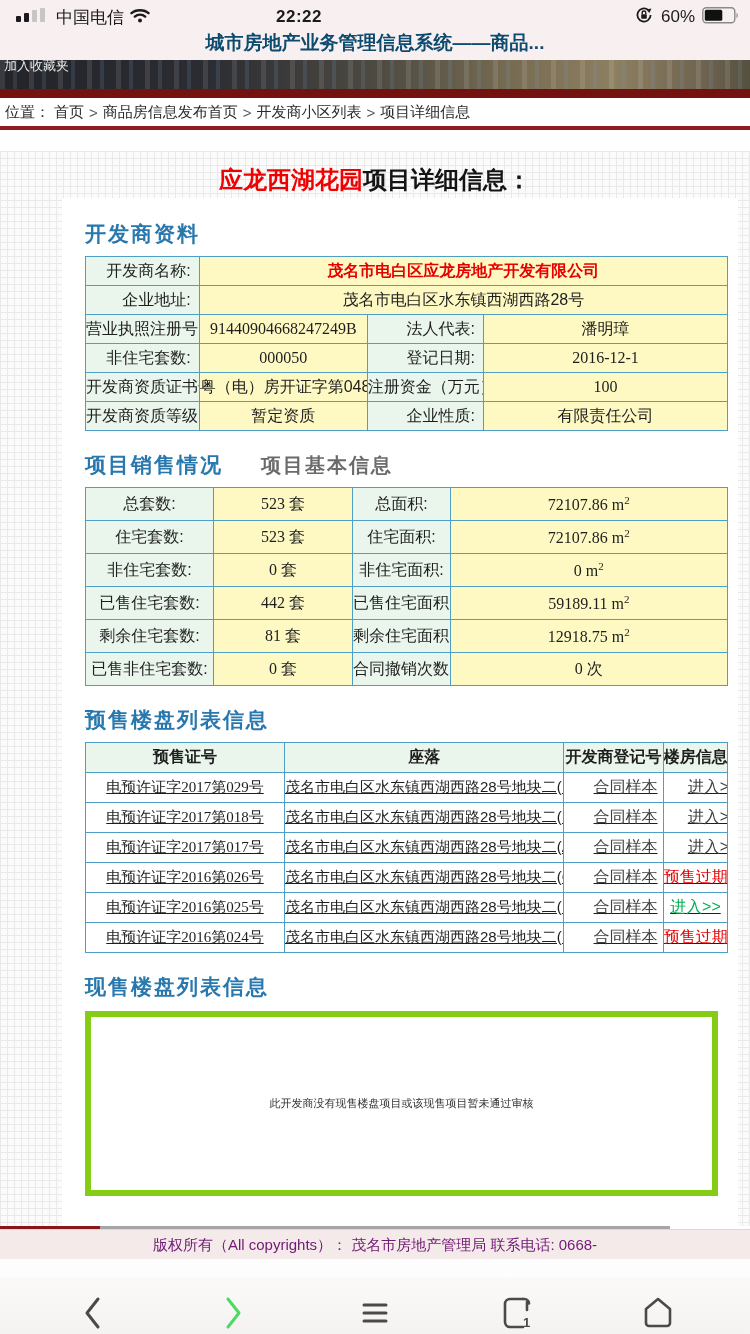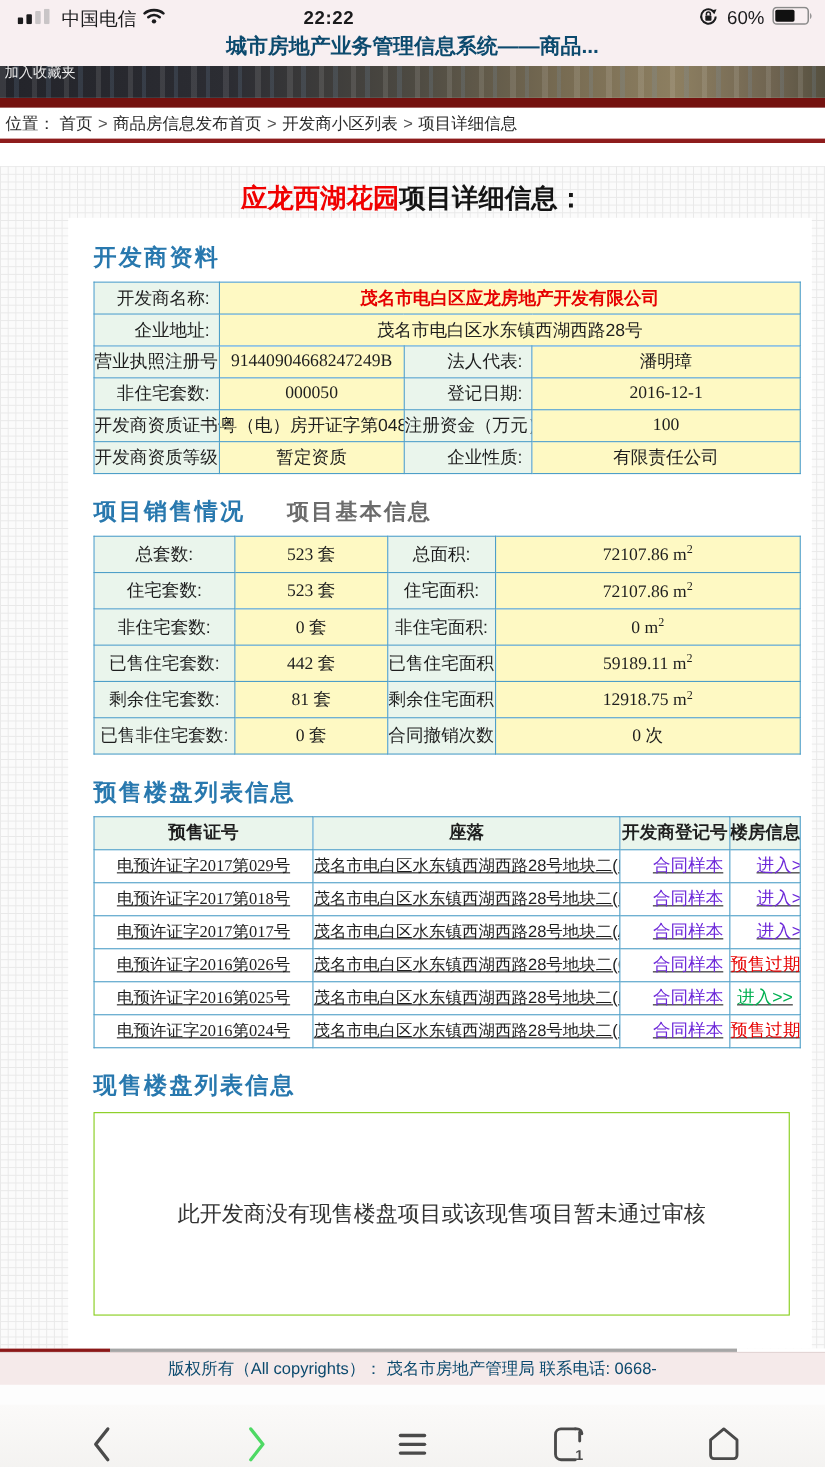--- a/index.html
+++ b/index.html
@@ -49,31 +49,31 @@
   .sales td { height:33px; }
   .sales .lbl { text-align:center; padding-right:0; }
   .red { color:#e60000; }
   .bold { font-weight:700; }
   sup { font-size:11px; }
 
   .presale th { background:#eaf5ec; height:30px; font-weight:700; text-align:center; }
   .presale td { height:30px; text-align:center;text-decoration:underline; }
   .presale td.cert { font-size:15px; }
   .presale td.loc { font-size:15px; }
-  a.rlink { color:#6d28d9; text-decoration:none;margin-left:24px; }
+  a.rlink { color:#404040; text-decoration:none;margin-left:24px; }
   .green { color:#00b050; }
 
-  .emptybox { margin:10px 10px 0 23px; width:633px; height:185px; border:1px solid #84cc16; background:#fff;
-    display:flex; align-items:center; justify-content:center; font-size:20px; color:#333; }
+  .emptybox { margin:10px 10px 0 23px; width:633px; height:185px; border:6px solid #84cc16; background:#fff;
+    display:flex; align-items:center; justify-content:center; font-size:11px; color:#333; }
 
   
   .pagehr { height:3px; display:flex; background:#fff; }
   .pagehr .seg-red { width:100px; height:3px; background:#8b1818; }
   .pagehr .seg-gray { width:570px; height:3px; background:#a6a6a6; }
-  .footer { height:30px; background:#f5eaea; border-top:1px solid #e3d5d5; text-align:center; font-size:15px; color:#0c4a6e; line-height:30px; white-space:nowrap; }
+  .footer { height:30px; background:#f5eaea; border-top:1px solid #e3d5d5; text-align:center; font-size:15px; color:#701a75; line-height:30px; white-space:nowrap; }
   .gap { height:18px; background:#fdfdfd; }
 
   
   .toolbar { height:78px; background:linear-gradient(#fbfaf9,#f1f0ee); display:flex; align-items:flex-start; padding:16px 70px 0 70px; justify-content:space-between; }
   .tool { width:44px; height:40px; display:flex; align-items:center; justify-content:center; }
 </style>
 </head>
 <body>
 
 <div class="screen">

